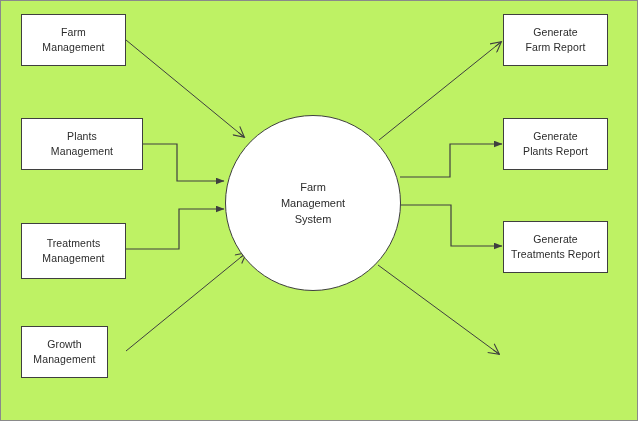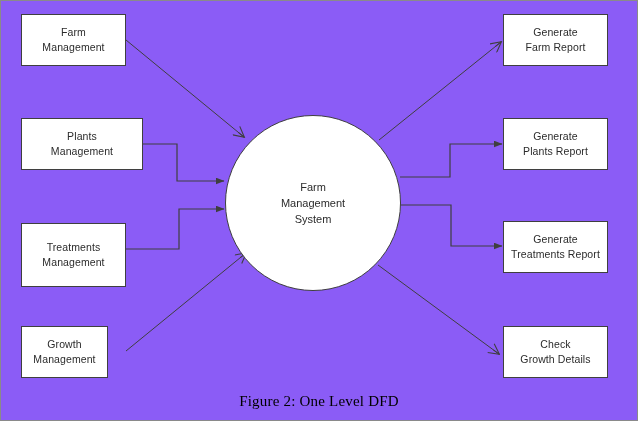--- a/index.html
+++ b/index.html
@@ -4,21 +4,21 @@
 <style>
   html, body {
     margin: 0;
     padding: 0;
     background: #ffffff;
   }
   #page {
     position: relative;
     width: 638px;
     height: 421px;
-    background: #8b5cf6;
+    background: #bef264;
     box-sizing: border-box;
     border: 1px solid #8a8a8a;
     overflow: hidden;
     font-family: "Liberation Sans", sans-serif;
   }
   #dfd-svg {
     position: absolute;
     left: 0;
     top: 0;
     width: 638px;
@@ -109,21 +109,21 @@
   <div class="node-box" style="left:20px; top:13px; width:105px; height:52px;">
     <span class="node-label">Farm
 Management</span>
   </div>
 
   <div class="node-box" style="left:20px; top:117px; width:122px; height:52px;">
     <span class="node-label">Plants
 Management</span>
   </div>
 
-  <div class="node-box" style="left:20px; top:222px; width:105px; height:64px;">
+  <div class="node-box" style="left:20px; top:222px; width:105px; height:56px;">
     <span class="node-label">Treatments
 Management</span>
   </div>
 
   <div class="node-box" style="left:20px; top:325px; width:87px; height:52px;">
     <span class="node-label">Growth
 Management</span>
   </div>
 
   <div class="process-circle" style="left:224px; top:114px; width:176px; height:176px;">
@@ -140,20 +140,15 @@
   <div class="node-box" style="left:502px; top:117px; width:105px; height:52px;">
     <span class="node-label">Generate
 Plants Report</span>
   </div>
 
   <div class="node-box" style="left:502px; top:220px; width:105px; height:52px;">
     <span class="node-label">Generate
 Treatments Report</span>
   </div>
 
-  <div class="node-box" style="left:502px; top:325px; width:105px; height:52px;">
-    <span class="node-label">Check
-Growth Details</span>
-  </div>
 
-  <div class="caption">Figure 2: One Level DFD</div>
 
 </div>
 
 </body></html>

